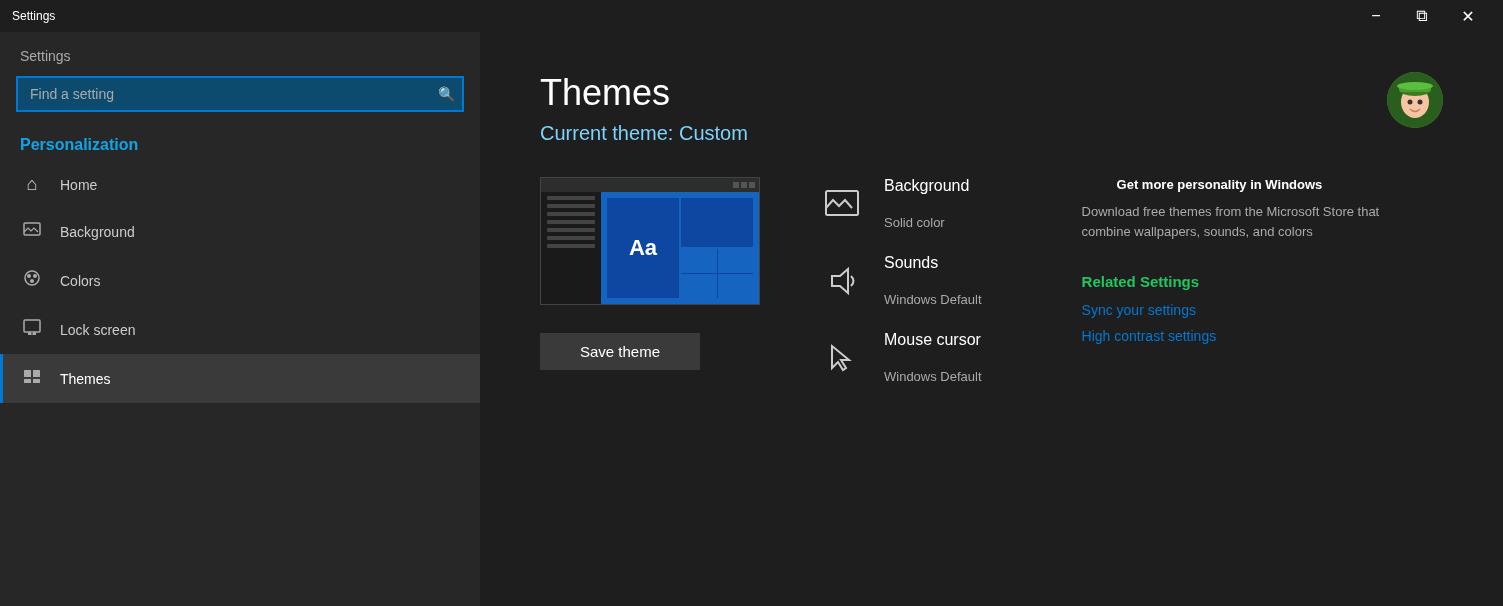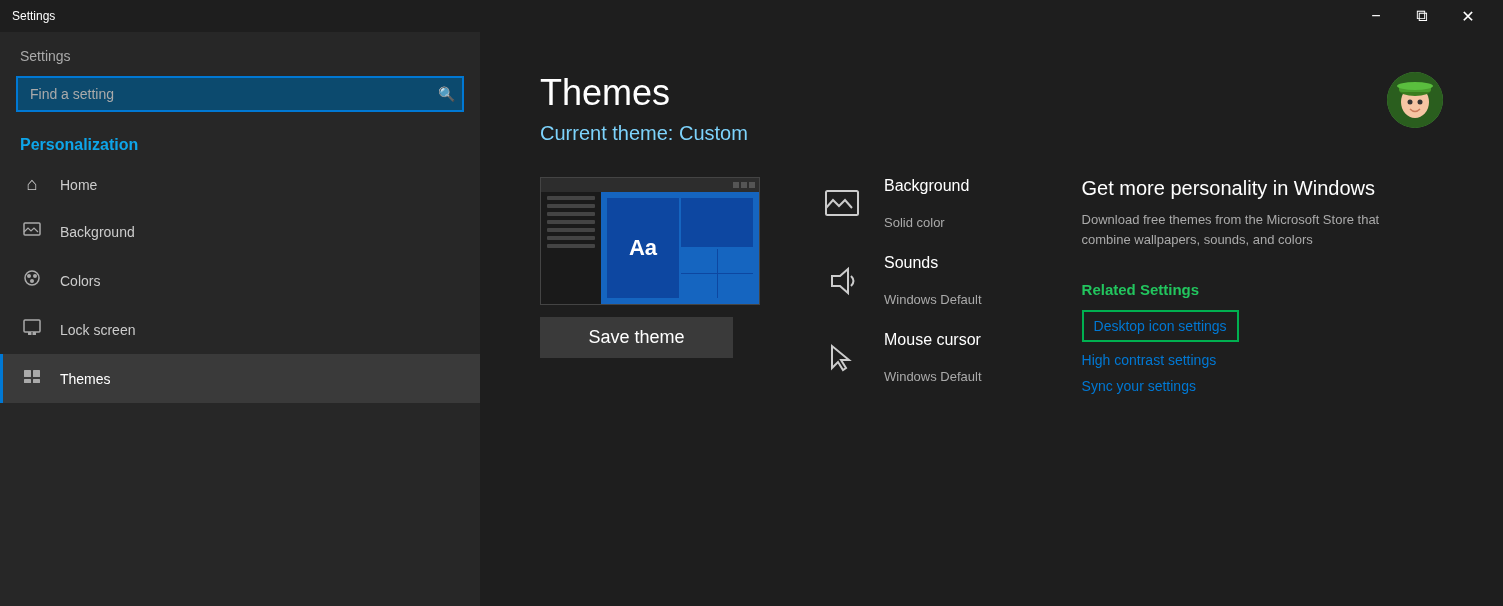--- a/index.html
+++ b/index.html
@@ -219,27 +219,27 @@
       padding: 4px 6px;
       gap: 4px;
     }
     .mockup-sidebar-line {
       height: 4px;
       background: #444;
       border-radius: 1px;
     }
 
     .save-theme-btn {
-      margin-top: 12px;
-      width: 193px;
+      margin-top: 28px;
+      width: 160px;
       padding: 10px 16px;
       background: #3a3a3a;
       border: none;
       color: #fff;
-      font-size: 18px;
+      font-size: 15px;
       cursor: pointer;
       text-align: center;
     }
 
     
     .theme-options {
       display: flex;
       flex-direction: column;
       gap: 24px;
     }
@@ -272,24 +272,25 @@
 
     
     .right-panel {
       width: 340px;
       flex-shrink: 0;
       padding-left: 40px;
       border-left: none;
     }
 
     .personality-title {
-      font-size: 20px;
-      font-weight: 400;
+      font-size: 13px;
+      font-weight: 700;
       color: #fff;
       margin-bottom: 10px;
+      margin-left: 35px;
     }
     .personality-desc {
       font-size: 13px;
       color: #aaa;
       line-height: 1.5;
       margin-bottom: 32px;
     }
     .related-settings-title {
       font-size: 15px;
       font-weight: 600;
@@ -488,20 +489,19 @@
             <div class="theme-option-value">Windows Default</div>
           </div>
         </div>
 
       </div>
 
       <div class="right-panel">
         <div class="personality-title">Get more personality in Windows</div>
         <div class="personality-desc">Download free themes from the Microsoft Store that combine wallpapers, sounds, and colors</div>
         <div class="related-settings-title">Related Settings</div>
-        <a class="related-link highlighted">Desktop icon settings</a>
+        <a class="related-link">Sync your settings</a>
         <a class="related-link">High contrast settings</a>
-        <a class="related-link">Sync your settings</a>
       </div>
 
     </div>
   </div>
 </div>
 
 </body></html>

